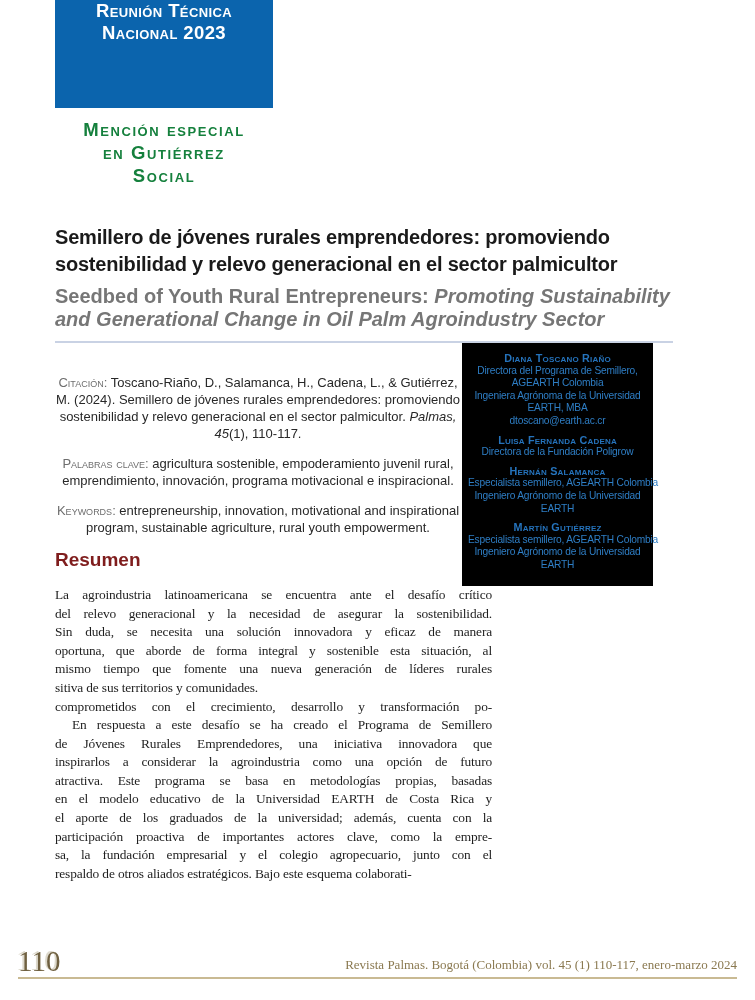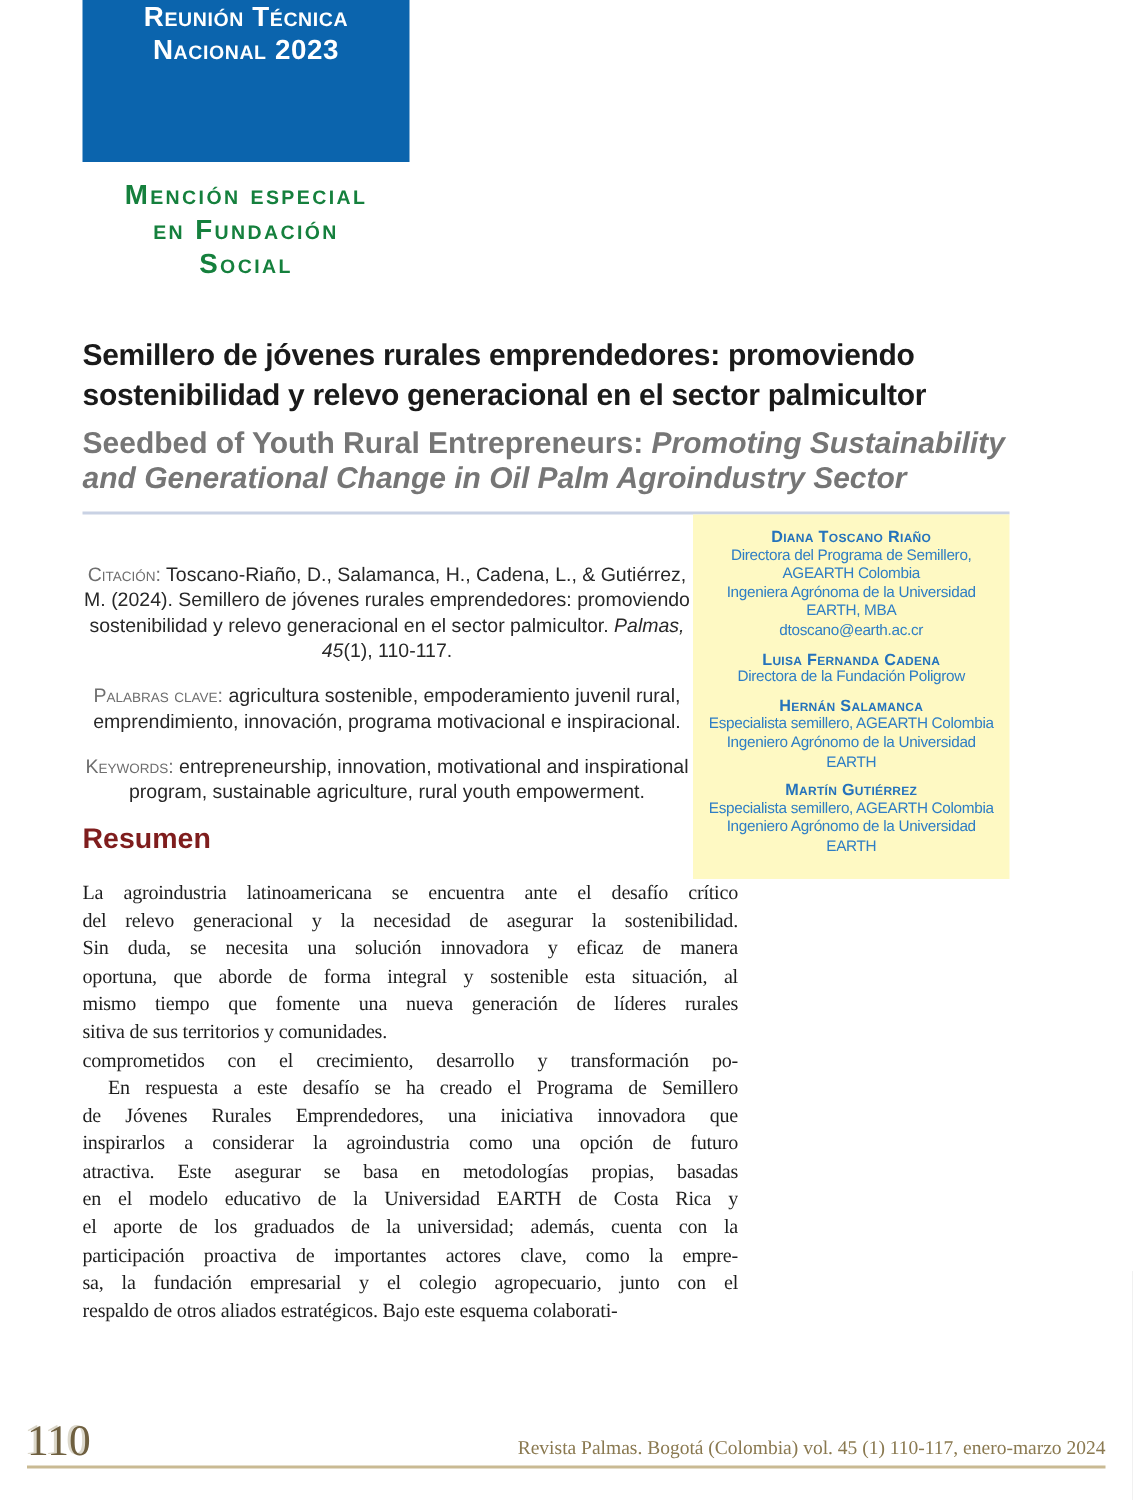--- a/index.html
+++ b/index.html
@@ -53,22 +53,22 @@
   .meta-col {
     position:absolute; left:55px; top:374px; width:406px;
     font-size:13px; line-height:17px; color:#282828;text-align:center;
   }
   .meta { margin-bottom:13px; }
   .meta .label { color:#6E6E6E; font-variant:small-caps; }
   .meta .it { font-style:italic; }
 
   
   .authors-box {
-    position:absolute; left:462px; top:343px; width:211px; min-height:238px;
-    background:#fef9c3; padding:9px 6px 8px 6px; text-align:center;
+    position:absolute; left:462px; top:343px; width:191px; min-height:238px;
+    background:#000000; padding:9px 6px 8px 6px; text-align:center;
     color:#2E7EC5; font-size:10.2px; line-height:12.6px;
   }
   .author-entry { margin-bottom:6px; }
   .author-name {
     font-weight:bold; font-variant:small-caps; font-size:10.8px;
     color:#2573BC; letter-spacing:0.2px; white-space:nowrap;
   }
   .author-line { white-space:nowrap; letter-spacing:-0.2px; }
 
   
@@ -109,21 +109,21 @@
 
 <div class="page">
 
   <div class="badge-box">
     <div class="badge-line">Reunión Técnica</div>
     <div class="badge-line">Nacional 2023</div>
   </div>
 
   <div class="mention">
     <div>Mención especial</div>
-    <div>en Fundación</div>
+    <div>en Gutiérrez</div>
     <div>Social</div>
   </div>
 
   <h1 class="title-es">
     <div class="t-line">Semillero de jóvenes rurales emprendedores: promoviendo</div>
     <div class="t-line">sostenibilidad y relevo generacional en el sector palmicultor</div>
   </h1>
 
   <h2 class="title-en">
     <div class="t-line"><span>Seedbed of Youth Rural Entrepreneurs: </span><span class="it">Promoting Sustainability</span></div>
@@ -173,21 +173,21 @@
       <div class="jline">Sin duda, se necesita una solución innovadora y eficaz de manera</div>
       <div class="jline">oportuna, que aborde de forma integral y sostenible esta situación, al</div>
       <div class="jline">mismo tiempo que fomente una nueva generación de líderes rurales</div>
       <div class="jline jlast">sitiva de sus territorios y comunidades.</div>
       <div class="jline">comprometidos con el crecimiento, desarrollo y transformación po-</div>
     </div>
   <div class="para para-2 indent-first">
       <div class="jline">En respuesta a este desafío se ha creado el Programa de Semillero</div>
       <div class="jline">de Jóvenes Rurales Emprendedores, una iniciativa innovadora que</div>
       <div class="jline">inspirarlos a considerar la agroindustria como una opción de futuro</div>
-      <div class="jline">atractiva. Este asegurar se basa en metodologías propias, basadas</div>
+      <div class="jline">atractiva. Este programa se basa en metodologías propias, basadas</div>
       <div class="jline">en el modelo educativo de la Universidad EARTH de Costa Rica y</div>
       <div class="jline">el aporte de los graduados de la universidad; además, cuenta con la</div>
       <div class="jline">participación proactiva de importantes actores clave, como la empre-</div>
       <div class="jline">sa, la fundación empresarial y el colegio agropecuario, junto con el</div>
       <div class="jline jlast">respaldo de otros aliados estratégicos. Bajo este esquema colaborati-</div>
     </div>
 
   <div class="footer-rule"></div>
   <div class="page-number">110</div>
   <div class="footer-journal">Revista Palmas. Bogotá (Colombia) vol. 45 (1) 110-117, enero-marzo 2024</div>

